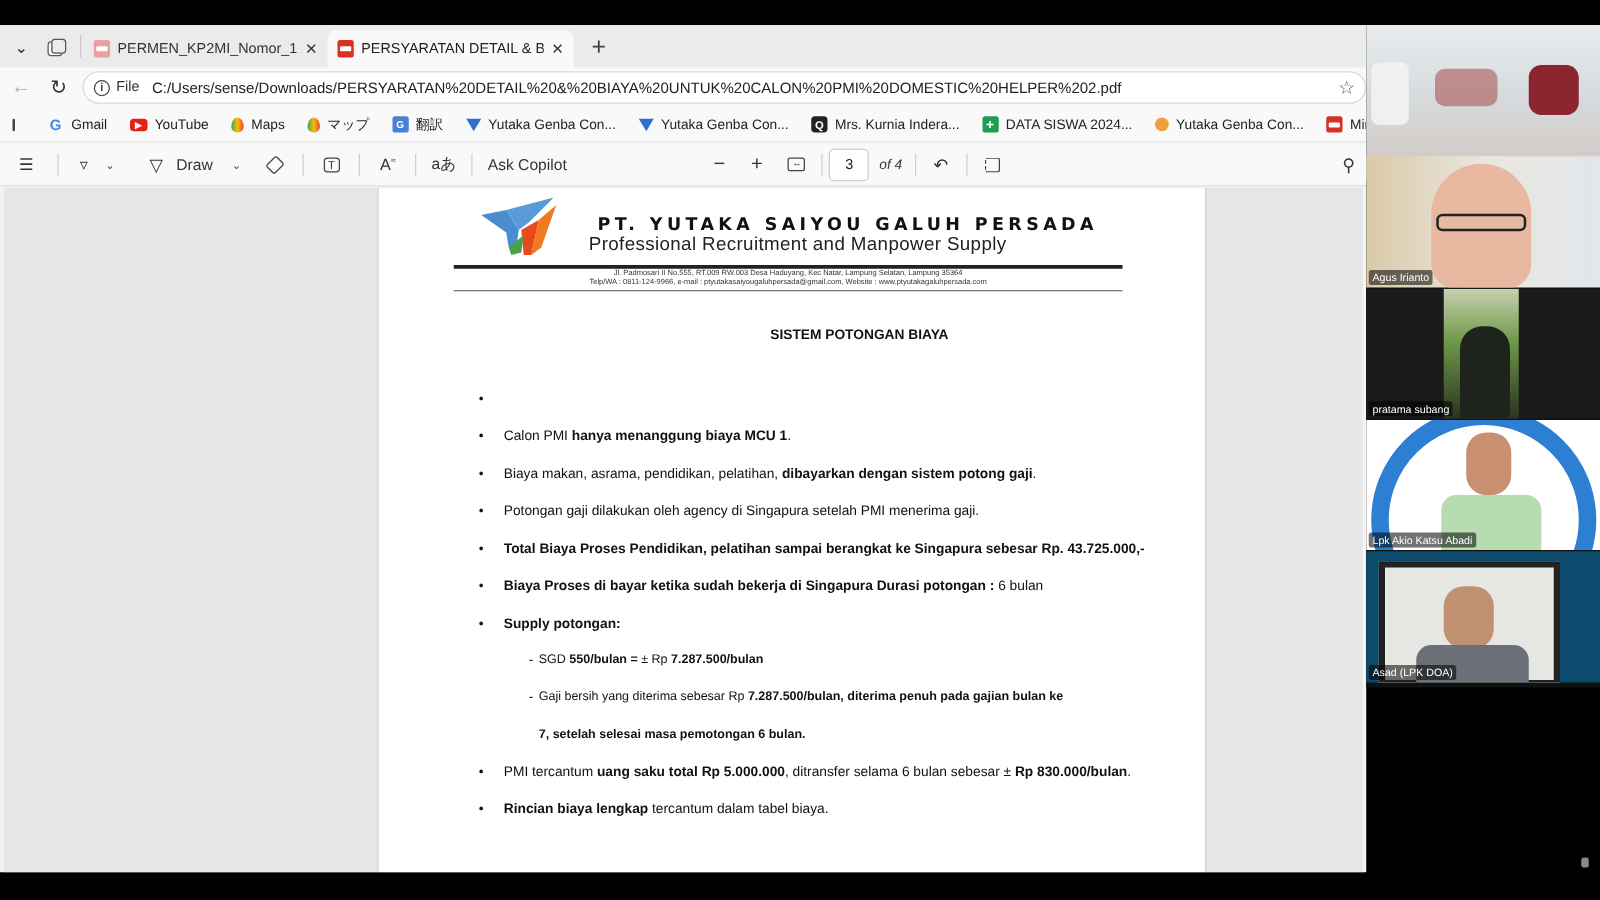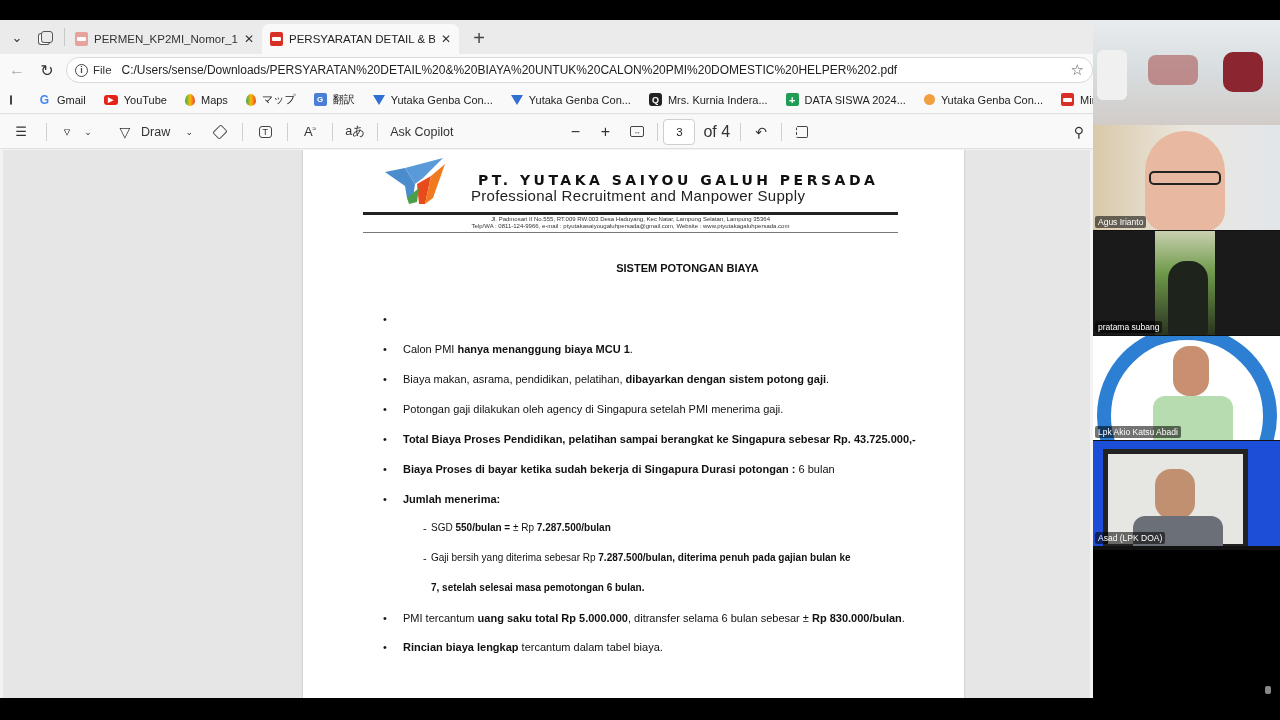--- a/index.html
+++ b/index.html
@@ -218,21 +218,21 @@
           <span>−</span>
         </div>
       <div class="tb" style="width:20px;margin-left:10px;font-size:16px;">
           <span>+</span>
         </div>
       <div class="tb" style="width:20px;margin-left:12px;">
           <span style="display:inline-flex;width:14px;height:11px;border:1.3px solid #444;border-radius:2px;font-size:7px;align-items:center;justify-content:center;">↔</span>
         </div>
       <div class="tb-sep" style="margin-left:10px;"></div>
       <div class="pagebox" style="margin-left:5px;">3</div>
-      <div class="tb" style="margin-left:8px;font-size:16px;">of 4</div>
+      <div class="tb" style="margin-left:8px;font-size:11px;font-style:italic;">of 4</div>
       <div class="tb-sep" style="margin-left:10px;"></div>
       <div class="tb" style="width:20px;margin-left:10px;font-size:14px;">
           <span>↶</span>
         </div>
       <div class="tb-sep" style="margin-left:10px;"></div>
       <div class="tb" style="width:20px;margin-left:10px;">
           <span style="display:inline-block;width:12px;height:12px;border:1.3px solid #444;border-radius:2px;border-left-style:dashed;"></span>
         </div>
       <div class="tb" style="width:20px;margin-left:auto;margin-right:4px;font-size:14px;">
           <span>⚲</span>
@@ -272,21 +272,21 @@
         <span class="bullet" style="top:253px;">•</span>
         <div class="btext" style="top:253px;">Potongan gaji dilakukan oleh agency di Singapura setelah PMI menerima gaji.</div>
 
         <span class="bullet" style="top:283px;">•</span>
         <div class="btext" style="top:283px;"><b>Total Biaya Proses Pendidikan, pelatihan sampai berangkat ke Singapura sebesar Rp. 43.725.000,-</b></div>
 
         <span class="bullet" style="top:313px;">•</span>
         <div class="btext" style="top:313px;"><b>Biaya Proses di bayar ketika sudah bekerja di Singapura Durasi potongan :</b><span> 6 bulan</span></div>
 
         <span class="bullet" style="top:343px;">•</span>
-        <div class="btext" style="top:343px;"><b>Jumlah menerima:</b></div>
+        <div class="btext" style="top:343px;"><b>Supply potongan:</b></div>
 
         <span class="dash" style="top:372px;">-</span>
         <div class="dtext" style="top:372px;"><span>SGD </span><b>550/bulan = </b><span>± Rp </span><b>7.287.500/bulan</b></div>
 
         <span class="dash" style="top:402px;">-</span>
         <div class="dtext" style="top:402px;"><span>Gaji bersih yang diterima sebesar Rp </span><b>7.287.500/bulan, diterima penuh pada gajian bulan ke</b></div>
         <div class="dtext" style="top:432px;"><b>7, setelah selesai masa pemotongan 6 bulan.</b></div>
 
         <span class="bullet" style="top:462px;">•</span>
         <div class="btext" style="top:462px;"><span>PMI tercantum </span><b>uang saku total Rp 5.000.000</b><span>, ditransfer selama 6 bulan sebesar ± </span><b>Rp 830.000/bulan</b><span>.</span></div>
@@ -314,21 +314,21 @@
       <div style="position:absolute;left:62px;top:0;width:60px;height:104px;background:linear-gradient(180deg,#c9d0b0 0%,#6f9a4a 40%,#2a3320 100%);"></div>
       <div style="position:absolute;left:75px;top:30px;width:40px;height:74px;background:#1e231c;border-radius:18px 18px 4px 4px;"></div>
       <span class="vname">pratama subang</span>
     </div>
     <div class="vid" style="top:316px;height:104px;background:#fff;">
       <div style="position:absolute;left:4px;top:-10px;width:180px;height:180px;border-radius:50%;border:14px solid #2c7fd2;background:#fff;"></div>
       <div style="position:absolute;left:60px;top:60px;width:80px;height:50px;background:#b7dcb0;border-radius:12px 12px 0 0;"></div>
       <div style="position:absolute;left:80px;top:10px;width:36px;height:50px;background:#c89070;border-radius:16px;"></div>
       <span class="vname">Lpk Akio Katsu Abadi</span>
     </div>
-    <div class="vid" style="top:421px;height:105px;background:#1d4ed8;">
+    <div class="vid" style="top:421px;height:105px;background:#0c4a6e;">
       <div style="position:absolute;left:10px;top:8px;width:145px;height:100px;border:5px solid #222;background:#e6e6e2;"></div>
       <div style="position:absolute;left:62px;top:28px;width:40px;height:50px;background:#c09070;border-radius:16px;"></div>
       <div style="position:absolute;left:40px;top:75px;width:90px;height:30px;background:#6a6f78;border-radius:12px 12px 0 0;"></div>
       <span class="vname">Asad (LPK DOA)</span>
     </div>
   </div>
 
   <div class="bottombar"></div>
 </div>
 

